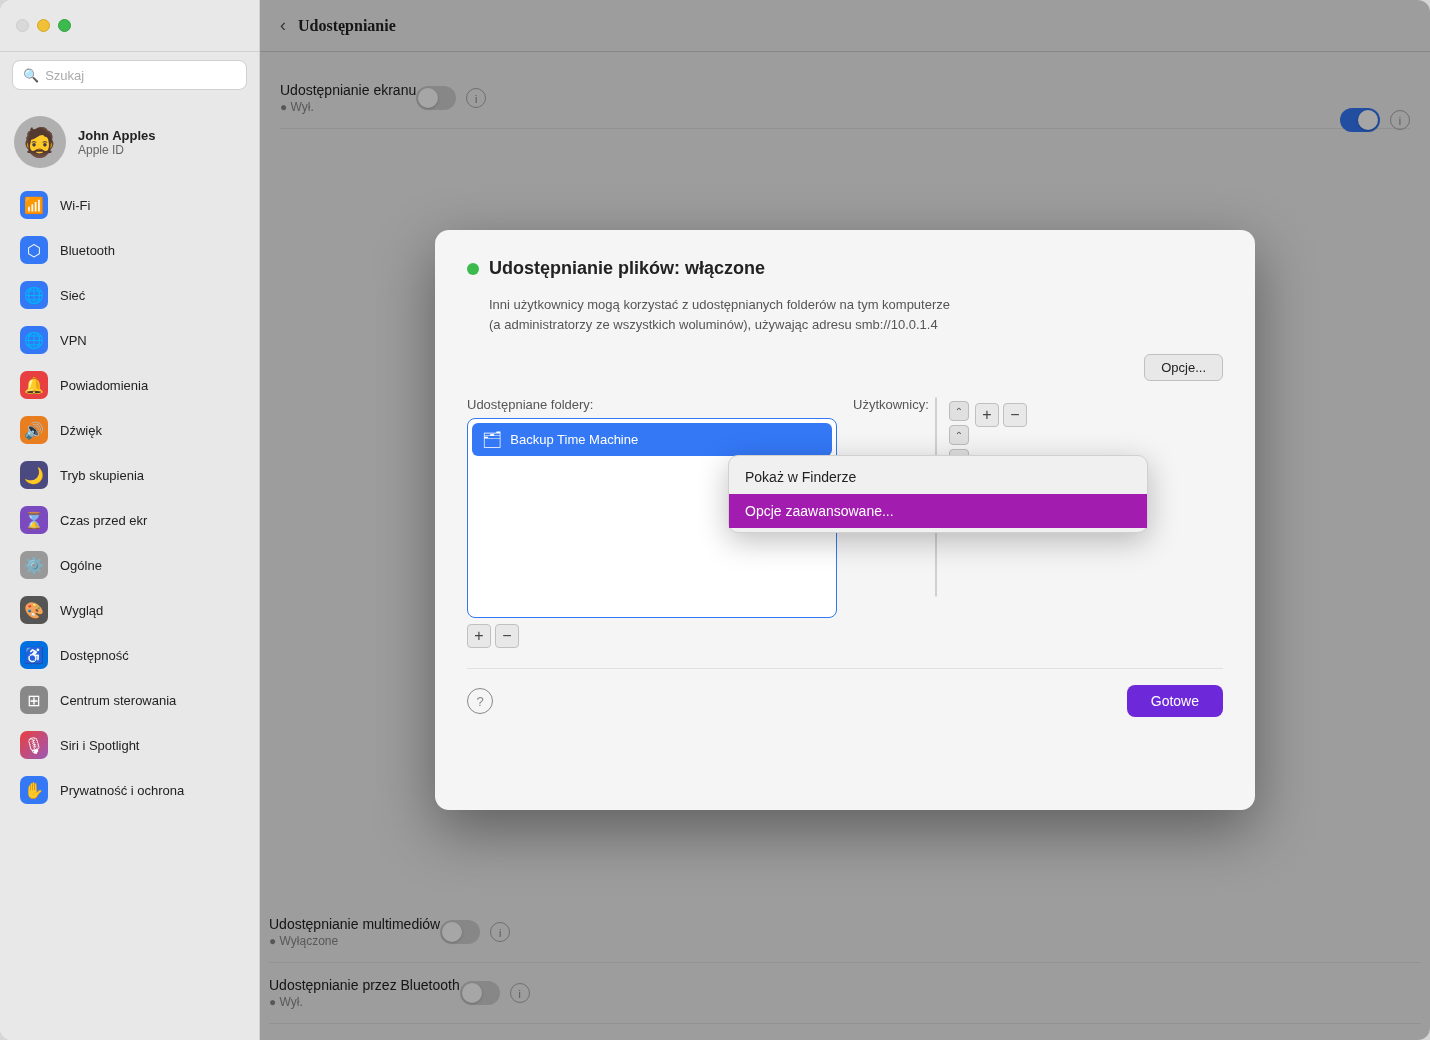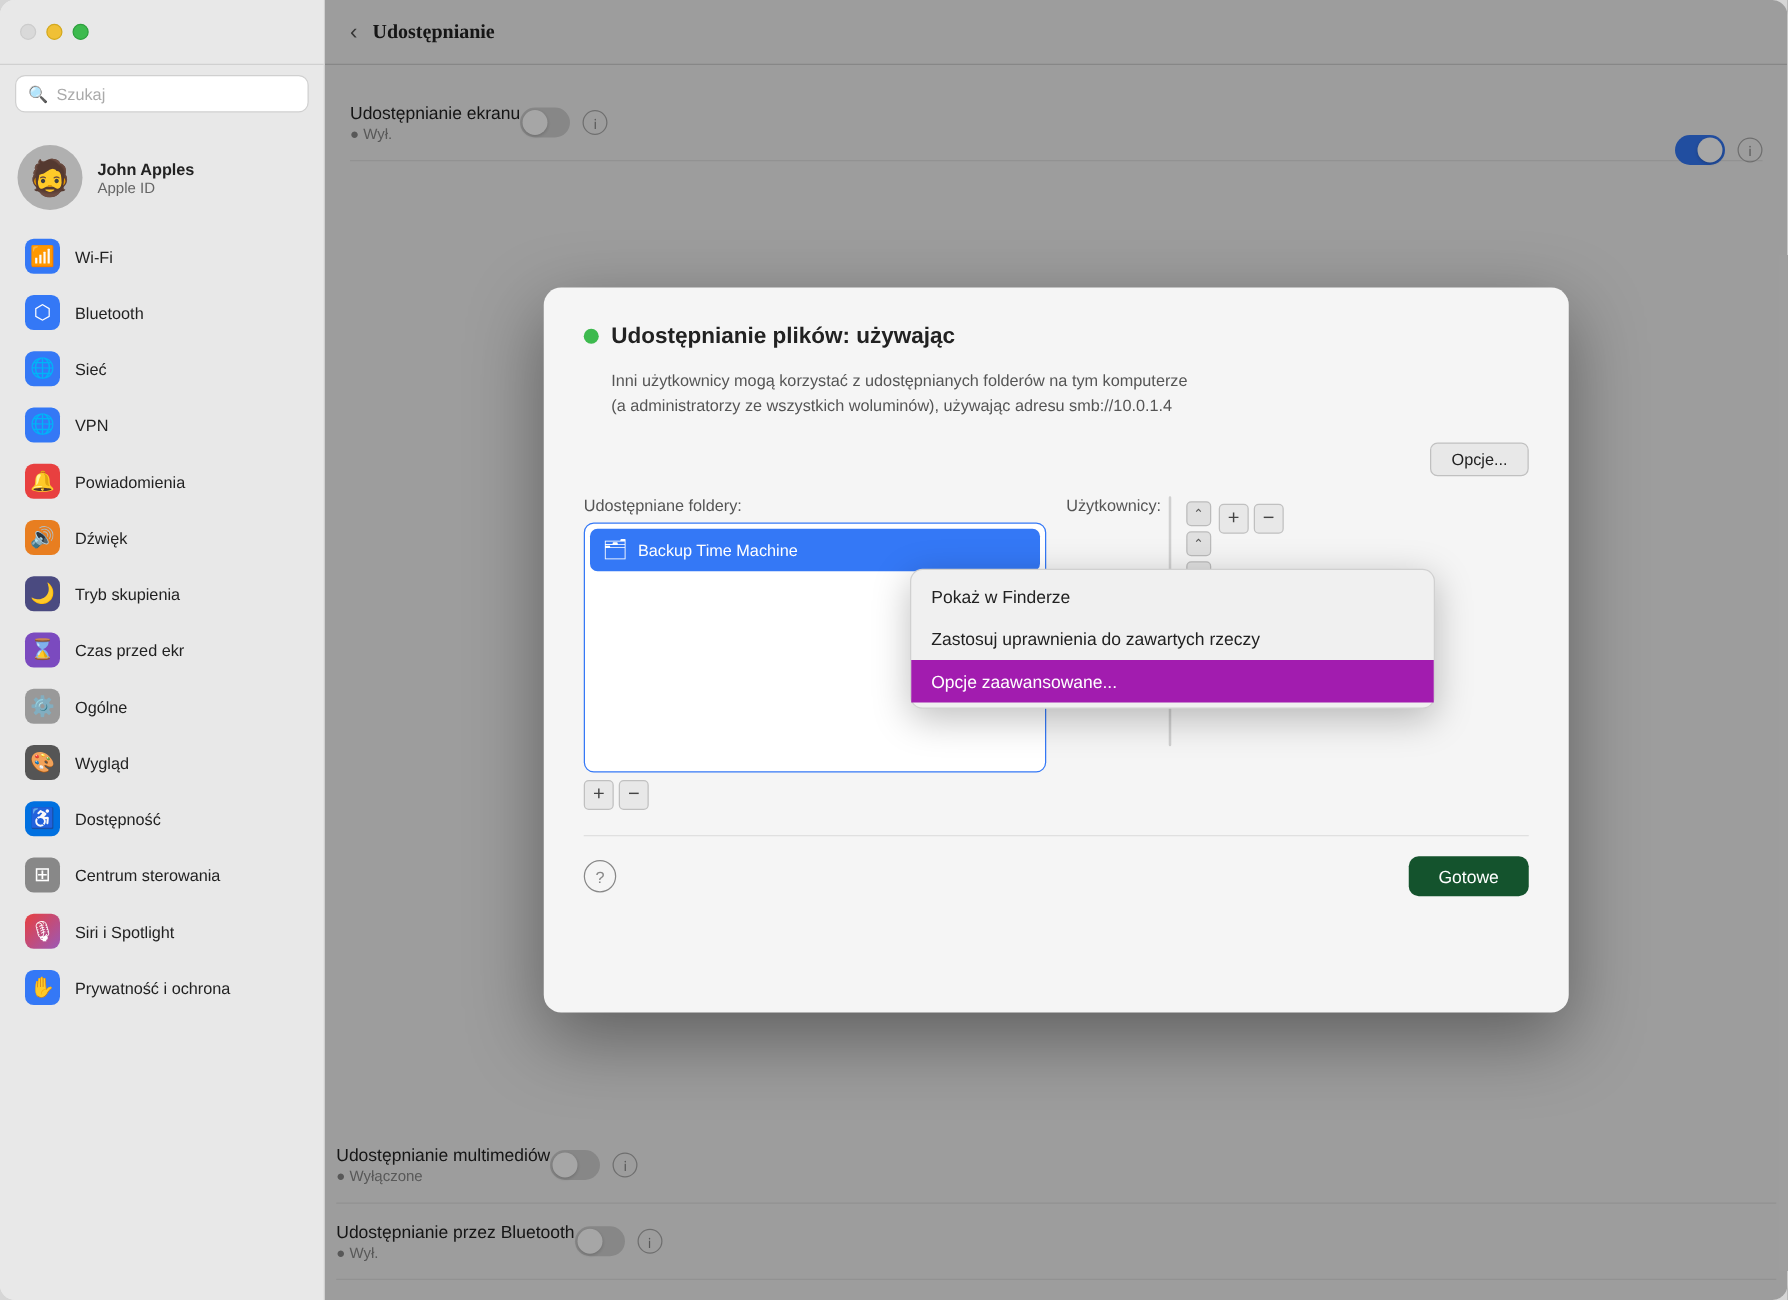--- a/index.html
+++ b/index.html
@@ -361,21 +361,21 @@
       width: 26px; height: 26px;
       border-radius: 50%;
       border: 1.5px solid #888;
       background: none;
       display: flex; align-items: center; justify-content: center;
       font-size: 13px;
       color: #888;
       cursor: pointer;
     }
     .done-btn {
-      background: #14532d;
+      background: #6d28d9;
       color: white;
       border: none;
       border-radius: 8px;
       padding: 8px 24px;
       font-size: 14px;
       font-weight: 500;
       cursor: pointer;
     }
 
     
@@ -562,21 +562,21 @@
     <div style="position:absolute; top:108px; right:20px; display:flex; align-items:center; gap:10px;">
       <div class="toggle toggle-on"></div>
       <button class="info-btn">ℹ</button>
     </div>
 
     <div class="modal-overlay">
       <div class="modal">
 
         <div class="modal-header">
           <div class="status-dot"></div>
-          <span class="modal-title">Udostępnianie plików: używając</span>
+          <span class="modal-title">Udostępnianie plików: włączone</span>
         </div>
 
         <p class="modal-description">
           Inni użytkownicy mogą korzystać z udostępnianych folderów na tym komputerze<br>
           (a administratorzy ze wszystkich woluminów), używając adresu smb://10.0.1.4
         </p>
 
         <button class="opcje-btn">Opcje...</button>
 
         <div class="folders-users-container">
@@ -586,23 +586,20 @@
             <div class="folders-list" style="position:relative;">
               <div class="folder-item">
                 <span class="folder-icon">🗂</span>
                 <span>Backup Time Machine</span>
               </div>
 
               <div class="context-menu" style="top:36px; left:260px;">
                 <div class="context-menu-item">
                   <span>Pokaż w Finderze</span>
                 </div>
-                <div class="context-menu-item">
-                  <span>Zastosuj uprawnienia do zawartych rzeczy</span>
-                </div>
                 <div class="context-menu-item active">
                   <span>Opcje zaawansowane...</span>
                 </div>
               </div>
             </div>
 
             <div class="add-remove-bar" style="margin-top:6px;">
               <button class="add-btn">+</button>
               <button class="remove-btn">−</button>
             </div>

